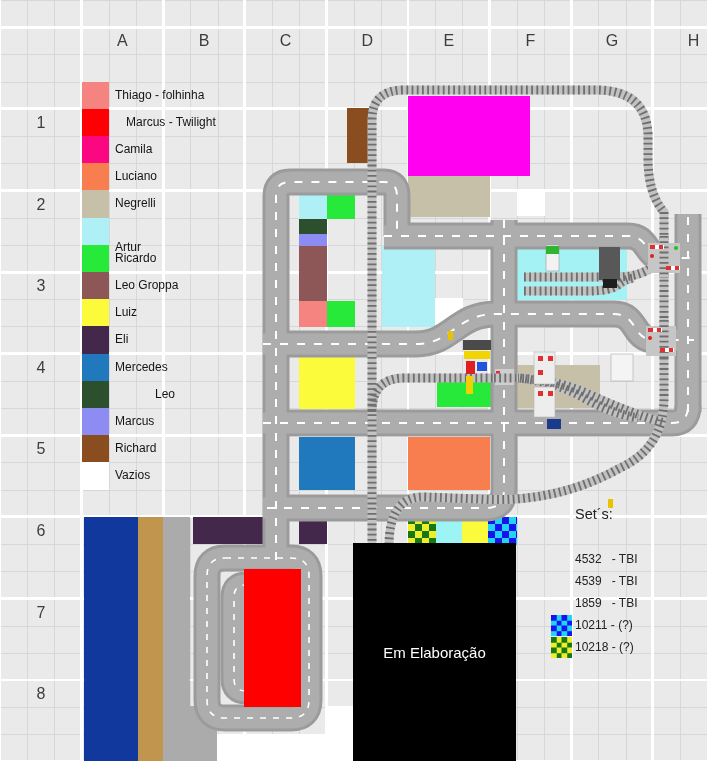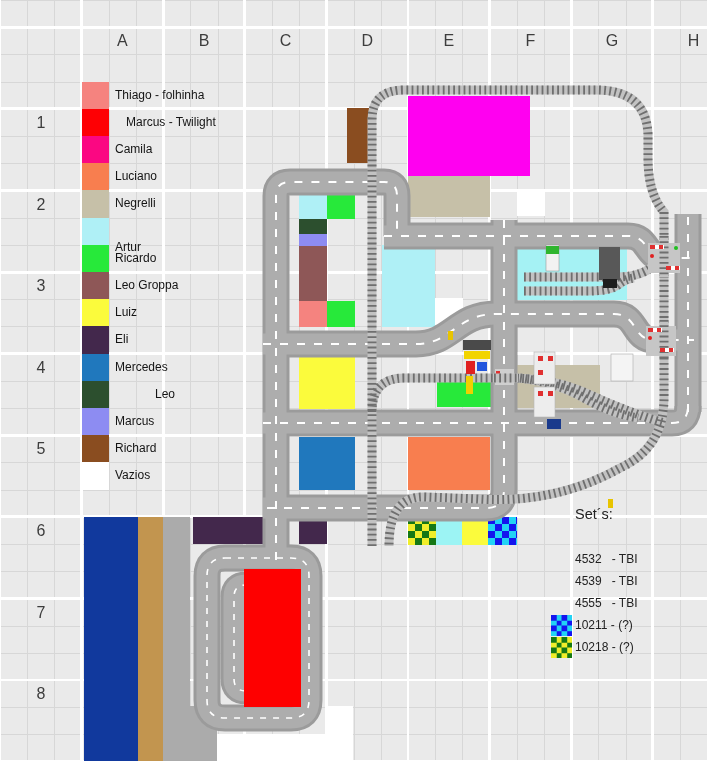--- a/index.html
+++ b/index.html
@@ -242,25 +242,28 @@
     <g>
       <rect x="448" y="331" width="5" height="9" fill="#e8c400"></rect>
       <rect x="608" y="499" width="5" height="9" fill="#e8c400"></rect>
     </g>
   </svg>
 
   <div id="zones-top">
       <div class="zone" title="Marcus - Twilight" style="left: 244px; top: 569px; width: 57px; height: 138px; background: rgb(254, 0, 0);"></div>
     </div>
 
+  <div class="uc-box">
+    <span>Em Elaboração</span>
+  </div>
 
   <div class="sets-title">Set´s:</div>
   <div id="sets">
       <div class="set-row" style="top: 548px;">4532   - TBI</div>
       <div class="set-row" style="top: 570px;">4539   - TBI</div>
-      <div class="set-row" style="top: 592px;">4555   - TBI</div>
+      <div class="set-row" style="top: 592px;">1859   - TBI</div>
       <div class="set-row" style="top: 614px;">10211 - (?)</div>
       <div class="set-icon" style="top: 615px; background: conic-gradient(rgb(34, 211, 245) 25%, rgb(20, 20, 238) 0deg, rgb(20, 20, 238) 50%, rgb(34, 211, 245) 0deg, rgb(34, 211, 245) 75%, rgb(20, 20, 238) 0deg) 0% 0% / 10.5px 10.5px;"></div>
       <div class="set-row" style="top: 636px;">10218 - (?)</div>
       <div class="set-icon" style="top: 637px; background: conic-gradient(rgb(240, 238, 42) 25%, rgb(21, 120, 21) 0deg, rgb(21, 120, 21) 50%, rgb(240, 238, 42) 0deg, rgb(240, 238, 42) 75%, rgb(21, 120, 21) 0deg) 0% 0% / 10.5px 10.5px;"></div>
     </div>
 
 </div>
 
 </body></html>

